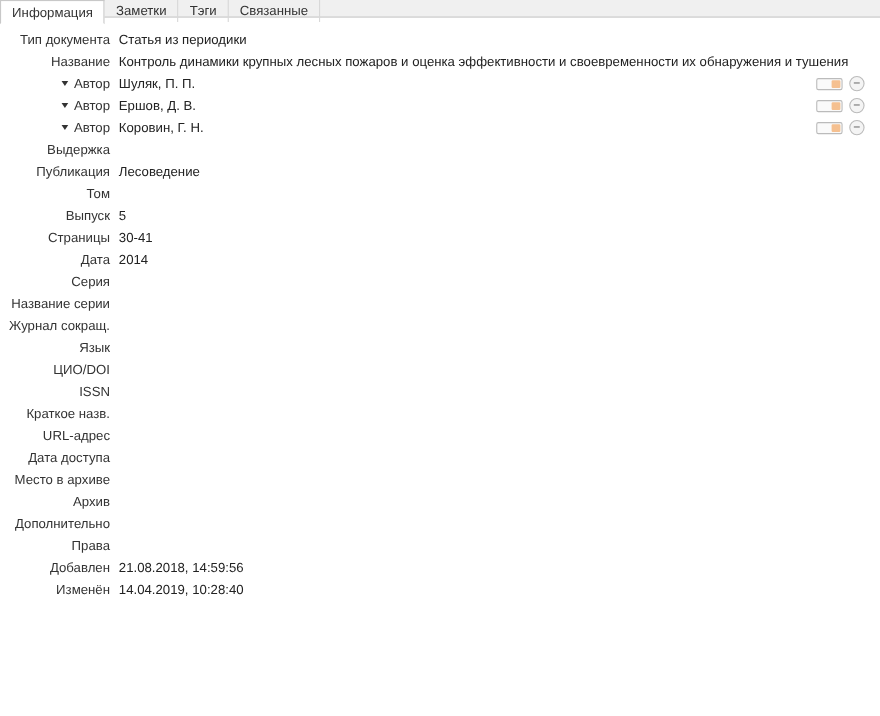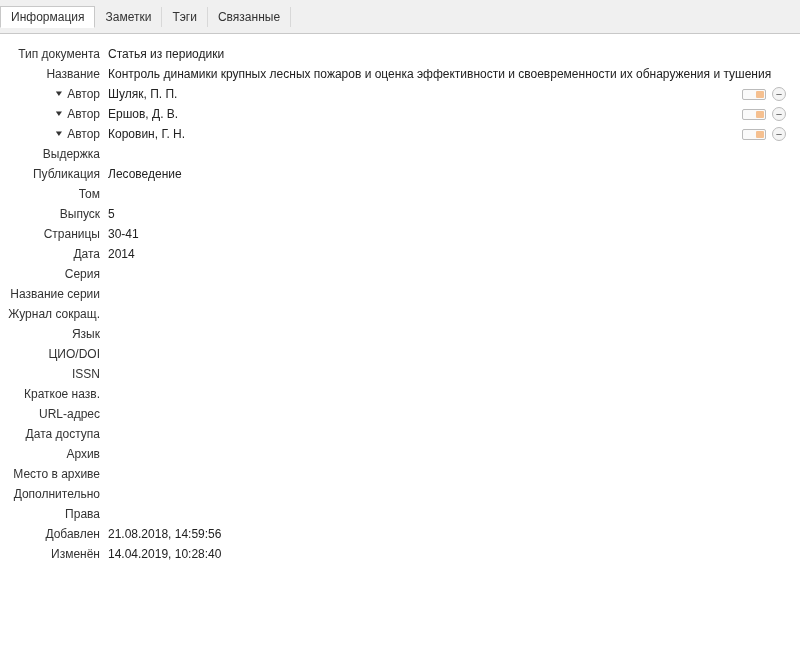--- a/index.html
+++ b/index.html
@@ -9,22 +9,22 @@
     background: #ffffff;
     color: #222;
     width: 800px;
     height: 651px;
     overflow: hidden;
   }
   .tabbar {
     display: flex;
     background: #f0f0f0;
     border-bottom: 1px solid #c8c8c8;
-    height: 34px;
-    align-items: center;
+    height: 16px;
+    align-items: flex-start;
   }
   .tab {
     padding: 3px 10px 3px 10px;
     border-right: 1px solid #d8d8d8;
     color: #333;
     cursor: default;
     display: flex;
     align-items: center;
     font-size: 12px;
   }
@@ -235,26 +235,26 @@
     <div class="label-cell">URL-адрес</div>
     <div class="value-cell"></div>
   </div>
 
   <div class="row">
     <div class="label-cell">Дата доступа</div>
     <div class="value-cell"></div>
   </div>
 
   <div class="row">
+    <div class="label-cell">Место в архиве</div>
+    <div class="value-cell"></div>
+  </div>
+
+  <div class="row">
     <div class="label-cell">Архив</div>
-    <div class="value-cell"></div>
-  </div>
-
-  <div class="row">
-    <div class="label-cell">Место в архиве</div>
     <div class="value-cell"></div>
   </div>
 
 
 
   <div class="row">
     <div class="label-cell">Дополнительно</div>
     <div class="value-cell"></div>
   </div>
 

